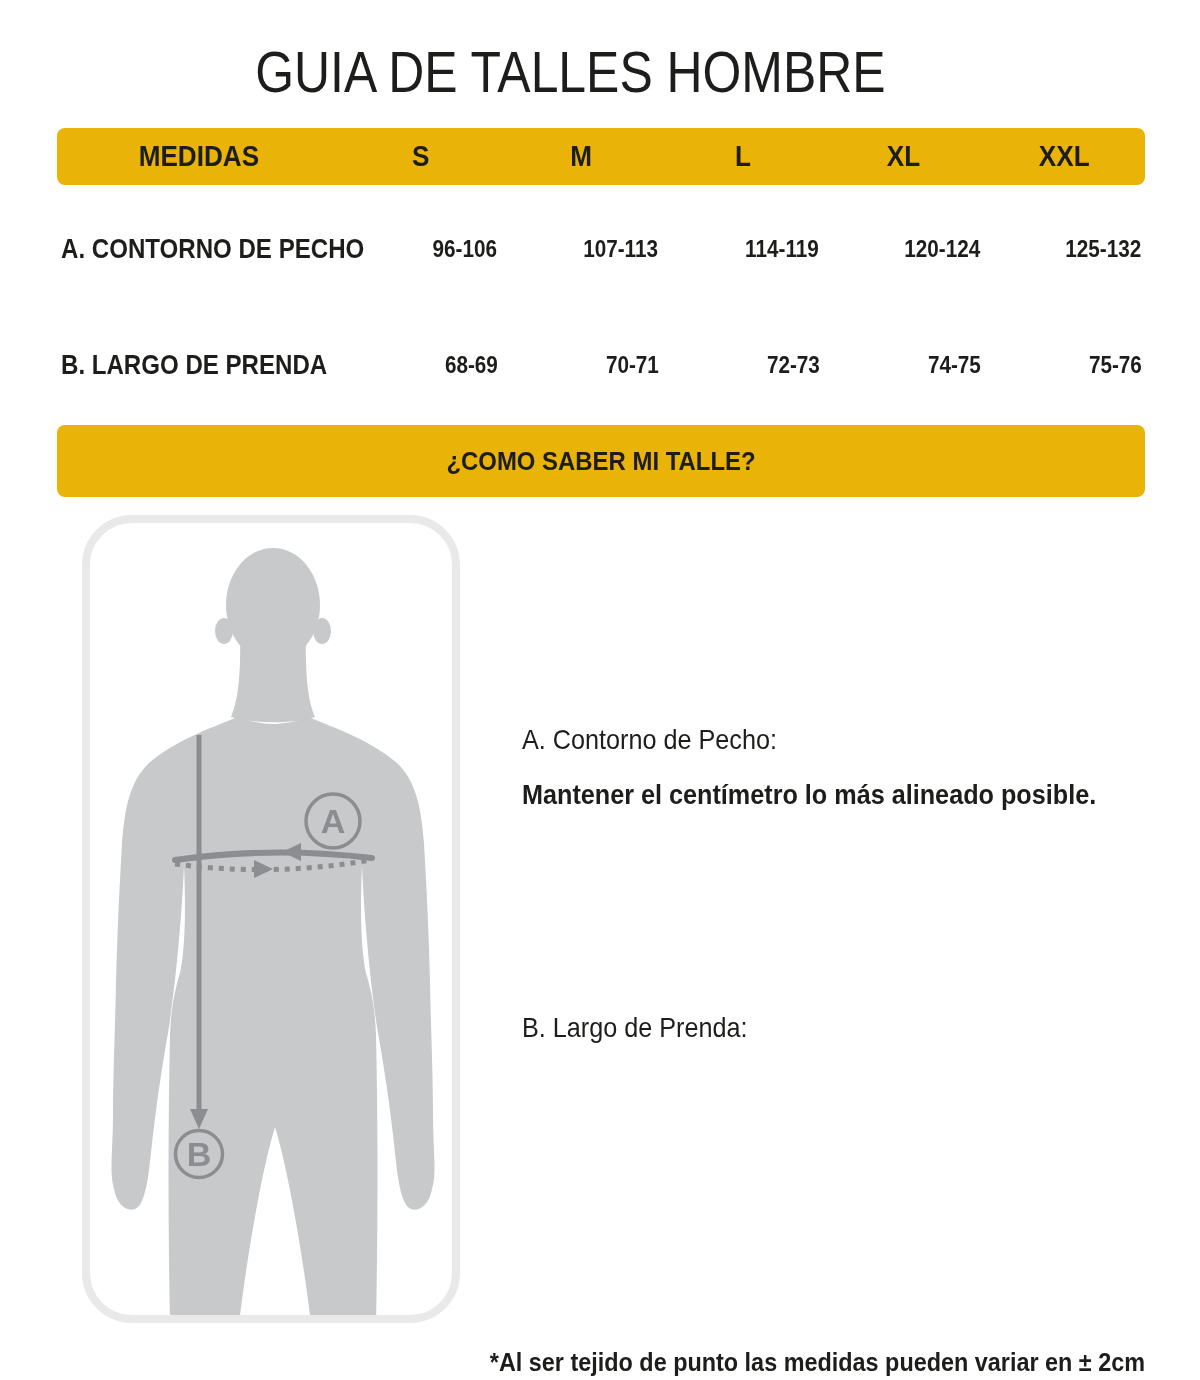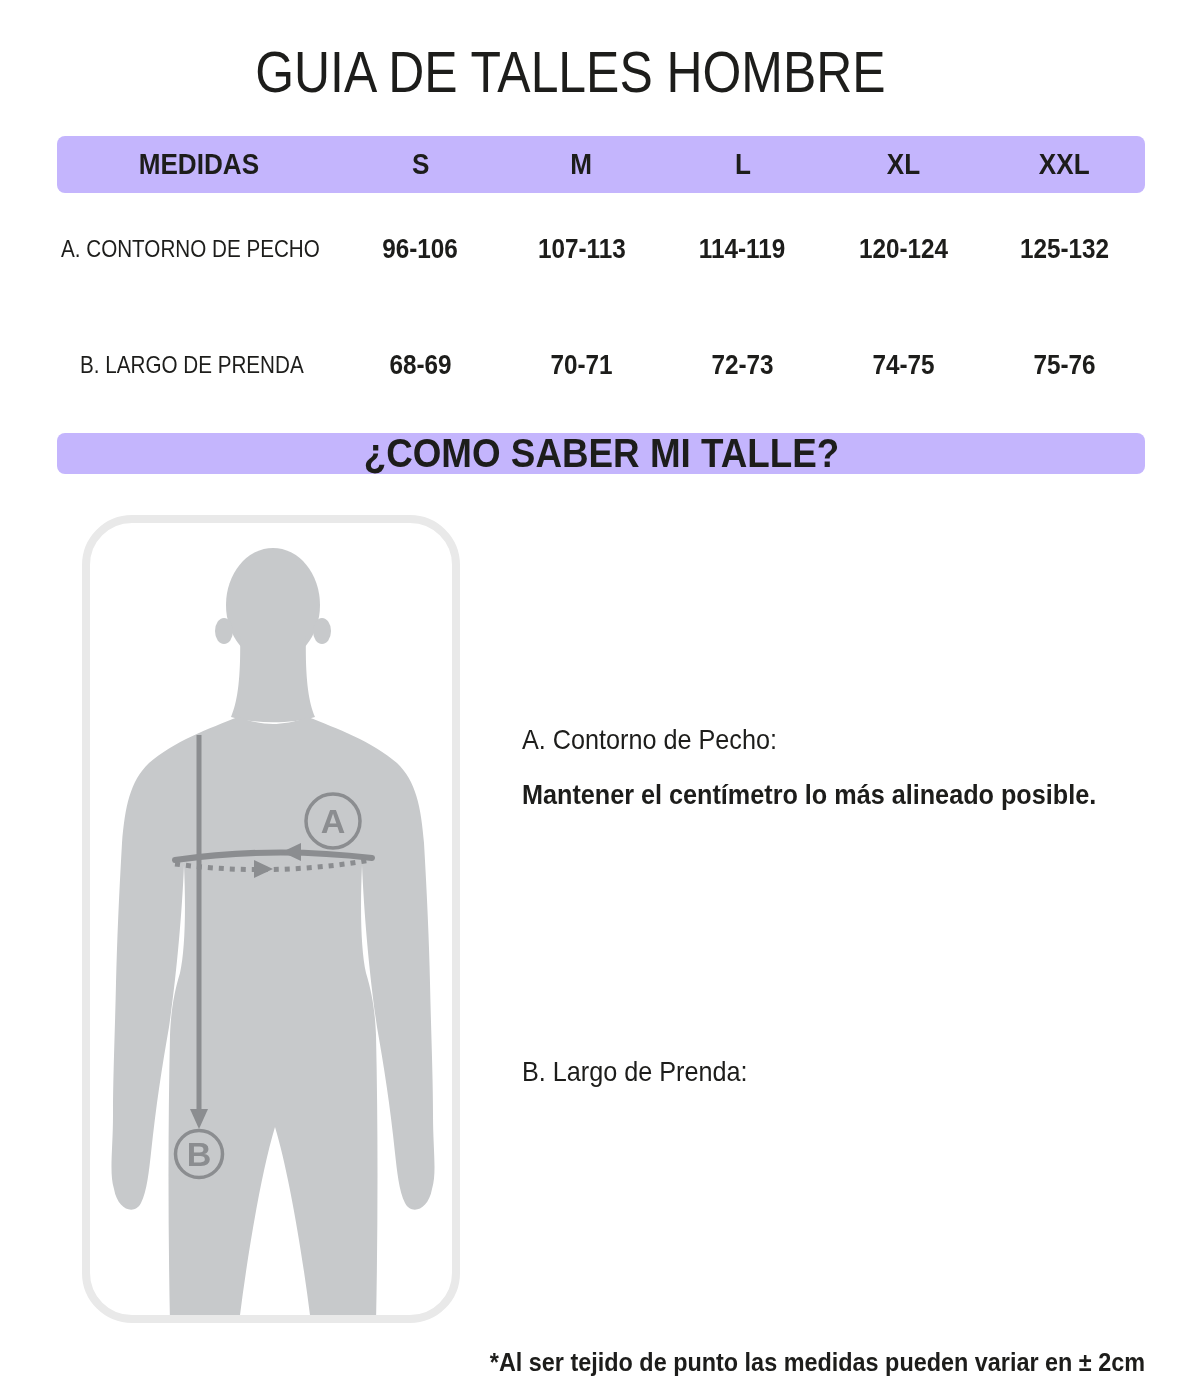--- a/index.html
+++ b/index.html
@@ -9,39 +9,39 @@
   .cx86{display:inline-block;transform:scaleX(.86);transform-origin:50% 50%;}
   .cx86l{display:inline-block;transform:scaleX(.86);transform-origin:0 50%;}
   .cx90{display:inline-block;transform:scaleX(.90);transform-origin:50% 50%;}
   .cx90l{display:inline-block;transform:scaleX(.90);transform-origin:0 50%;}
   .cx90r{display:inline-block;transform:scaleX(.90);transform-origin:100% 50%;}
   .cx92{display:inline-block;transform:scaleX(.92);transform-origin:50% 50%;}
 
   .title{position:absolute;left:0;top:43px;width:1140px;margin:0;text-align:center;
          font-size:58px;font-weight:400;line-height:58px;letter-spacing:0;}
 
-  .bar{position:absolute;left:57px;width:1088px;background:#c4b5fd;border-radius:8px;margin-top:8px;}
+  .bar{position:absolute;left:57px;width:1088px;background:#eab308;border-radius:8px;}
   .header-bar{top:128px;height:57px;display:grid;grid-template-columns:283px repeat(5,1fr);align-items:center;}
   .hcell{text-align:center;font-size:29px;font-weight:700;}
 
   .trow{position:absolute;left:57px;width:1088px;height:36px;display:grid;
         grid-template-columns:283px repeat(5,1fr);align-items:center;}
   .row-a{top:231px;}
   .row-b{top:335px;margin-top:12px;}
-  .rlabel{text-align:right;padding-left:4px;font-size:24px;font-weight:400;white-space:nowrap;}
-  .vcell{text-align:center;font-size:27px;font-weight:700;}
+  .rlabel{text-align:center;padding-left:4px;font-size:28px;font-weight:700;white-space:nowrap;}
+  .vcell{text-align:right;font-size:23px;font-weight:700;}
 
-  .section-bar{top:425px;height:41px;display:flex;align-items:center;justify-content:center;
-               font-size:40px;font-weight:700;}
+  .section-bar{top:425px;height:72px;display:flex;align-items:center;justify-content:center;
+               font-size:26px;font-weight:700;}
 
   .figure{position:absolute;left:82px;top:515px;width:378px;height:808px;}
 
   .inst{position:absolute;left:522px;font-size:28px;font-weight:600;line-height:55px;white-space:nowrap;}
   .inst-a{top:712px;}
-  .inst-b{top:1044px;}
+  .inst-b{top:1000px;}
   .inst-title{font-weight:400;}
 
   .footnote{position:absolute;left:57px;width:1088px;top:1336px;text-align:right;
             font-size:26px;font-weight:700;line-height:52px;white-space:nowrap;}
 </style>
 </head>
 <body>
 
 <div class="page">
 

